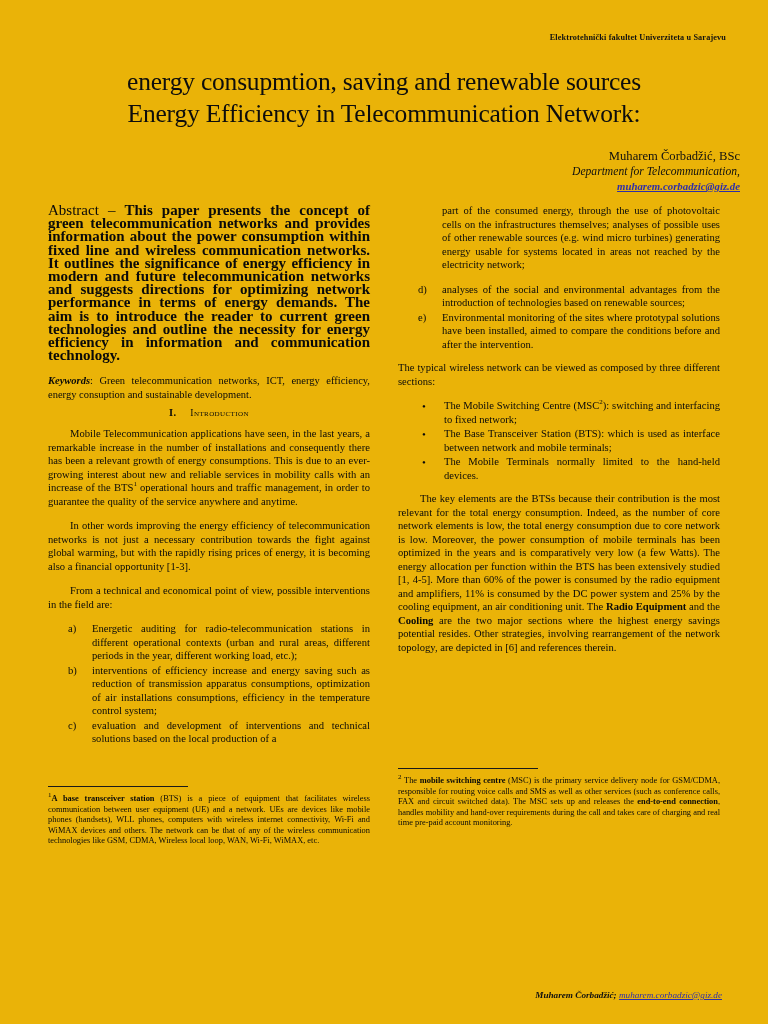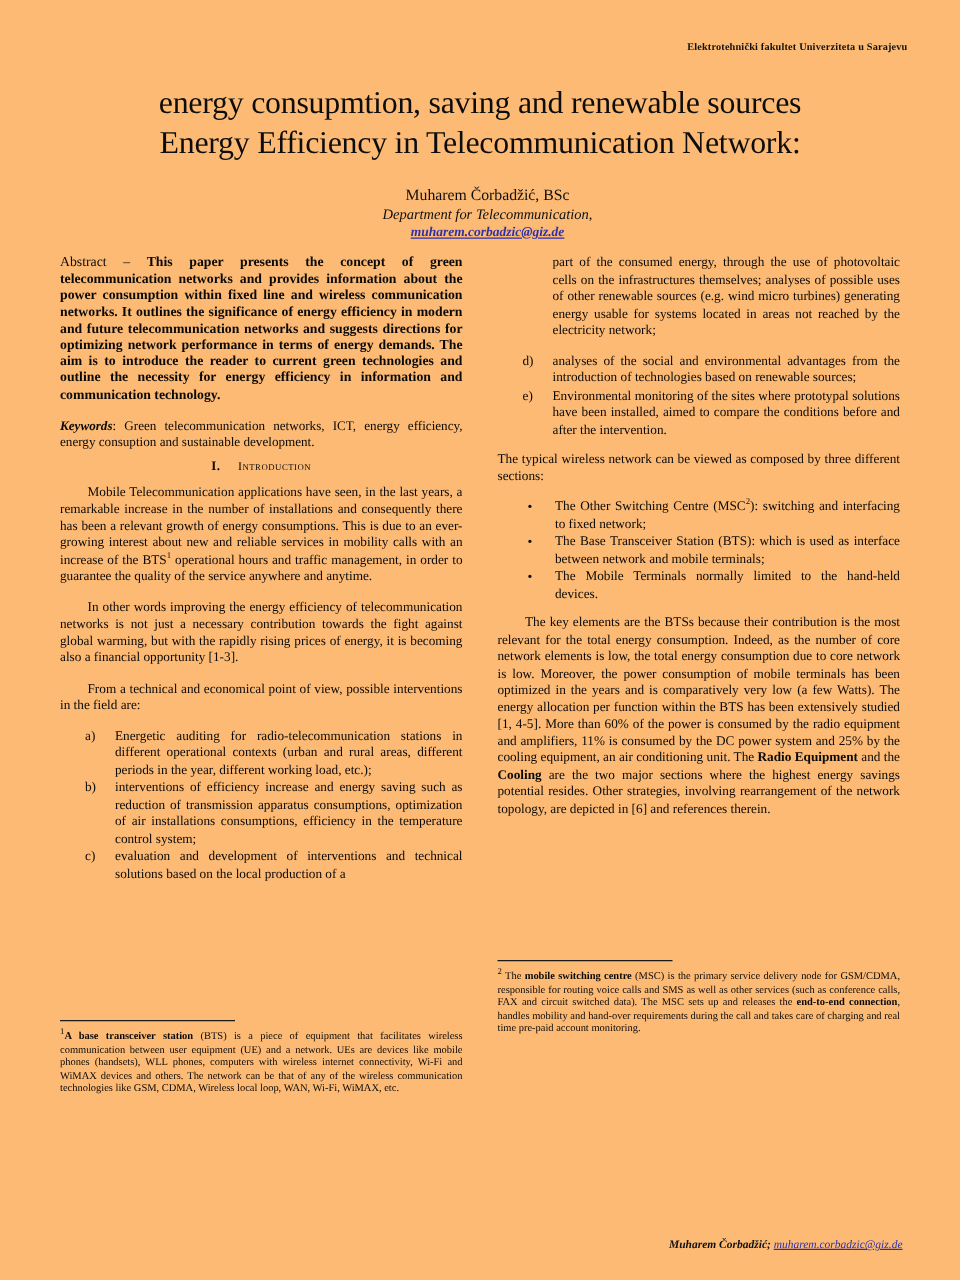--- a/index.html
+++ b/index.html
@@ -8,21 +8,21 @@
     background: #ffffff;
   }
   body {
     font-family: "Liberation Serif", "DejaVu Serif", serif;
     color: #0a0a0a;
   }
   .page {
     position: relative;
     width: 768px;
     height: 1024px;
-    background: #fdba74;
+    background: #eab308;
     overflow: hidden;
     box-sizing: border-box;
     padding: 0;
   }
   .running-head {
     position: absolute;
     top: 33px;
     right: 42px;
     font-family: "Liberation Serif", "DejaVu Serif", serif;
     font-size: 8.2px;
@@ -43,21 +43,21 @@
     line-height: 32px;
     font-weight: normal;
     letter-spacing: -0.2px;
     color: #0d0d0d;
   }
   .author-block {
     position: absolute;
     top: 148px;
     left: 40px;
     right: 28px;
-    text-align: center;
+    text-align: right;
   }
   .author-name {
     font-size: 12.6px;
     line-height: 16px;
     color: #101010;
   }
   .author-dept {
     font-size: 11.6px;
     line-height: 15px;
     font-style: italic;
@@ -85,21 +85,21 @@
     width: 322px;
   }
   .col-left { left: 0; }
   .col-right { left: 350px; }
 
   p, li, div.txt {
     margin: 0;
     text-align: justify;
   }
   .abstract {
-    font-size: 11px;
+    font-size: 15px;
     line-height: 13.2px;
     font-weight: bold;
     text-align: justify;
     text-justify: inter-word;
     margin-bottom: 12px;
   }
   .abstract .lead {
     font-weight: normal;
   }
   .keywords {
@@ -170,21 +170,21 @@
   }
   ul.bullets > li > .dot {
     position: absolute;
     left: 24px;
     top: 0.5px;
     font-size: 11px;
     line-height: 13.5px;
   }
   .footnotes-left {
     position: absolute;
-    top: 816px;
+    top: 786px;
     left: 48px;
     width: 322px;
   }
   .footnotes-right {
     position: absolute;
     top: 768px;
     left: 398px;
     width: 322px;
   }
   .fn-rule {
@@ -263,21 +263,21 @@
       <p class="body-par noindent" style="padding-left:44px;">part of the consumed energy, through the use of photovoltaic cells on the infrastructures themselves; analyses of possible uses of other renewable sources (e.g. wind micro turbines) generating energy usable for systems located in areas not reached by the electricity network;</p>
 
       <ol class="alpha">
         <li><span class="marker">d)</span><span>analyses of the social and environmental advantages from the introduction of technologies based on renewable sources;</span></li>
         <li><span class="marker">e)</span><span>Environmental monitoring of the sites where prototypal solutions have been installed, aimed to compare the conditions before and after the intervention.</span></li>
       </ol>
 
       <p class="body-par noindent" style="margin-top:8px;">The typical wireless network can be viewed as composed by three different sections:</p>
 
       <ul class="bullets">
-        <li><span class="dot">•</span><span>The Other Switching Centre (MSC</span><sup>2</sup><span>): switching and interfacing to fixed network;</span></li>
+        <li><span class="dot">•</span><span>The Mobile Switching Centre (MSC</span><sup>2</sup><span>): switching and interfacing to fixed network;</span></li>
         <li><span class="dot">•</span><span>The Base Transceiver Station (BTS): which is used as interface between network and mobile terminals;</span></li>
         <li><span class="dot">•</span><span>The Mobile Terminals normally limited to the hand-held devices.</span></li>
       </ul>
 
       <p class="body-par" style="margin-top:6px;"><span>The key elements are the BTSs because their contribution is the most relevant for the total energy consumption. Indeed, as the number of core network elements is low, the total energy consumption due to core network is low. Moreover, the power consumption of mobile terminals has been optimized in the years and is comparatively very low (a few Watts). The energy allocation per function within the BTS has been extensively studied [1, 4-5]. More than 60% of the power is consumed by the radio equipment and amplifiers, 11% is consumed by the DC power system and 25% by the cooling equipment, an air conditioning unit. The </span><b>Radio Equipment</b><span> and the </span><b>Cooling</b><span> are the two major sections where the highest energy savings potential resides. Other strategies, involving rearrangement of the network topology, are depicted in [6] and references therein.</span></p>
 
     </div>
   </div>
 
   <div class="footnotes-left">

